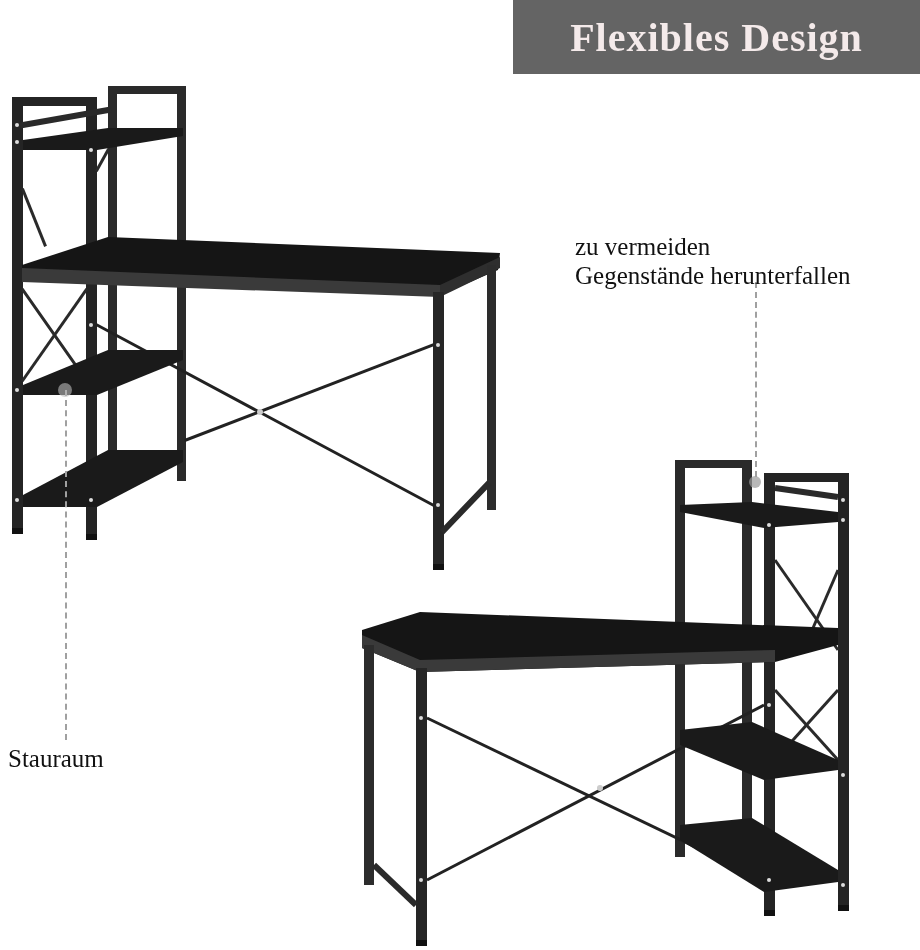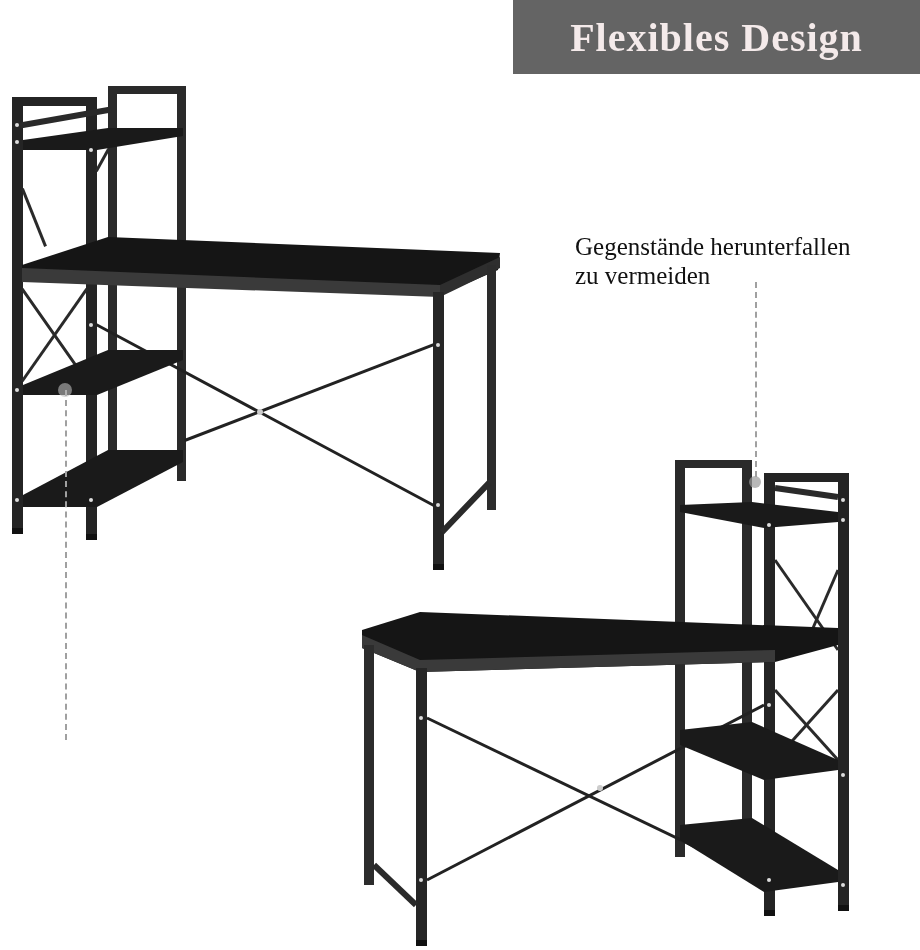--- a/index.html
+++ b/index.html
@@ -120,18 +120,19 @@
       <circle cx="600" cy="788" r="3" fill="#ccc"></circle>
       <circle cx="755" cy="482" r="6" fill="#9a9a9a" opacity="0.7"></circle>
     </g>
   </svg>
 
   <div class="dash" style="left:755px;top:282px;height:195px;"></div>
   <div class="dash" style="left:65px;top:390px;height:350px;"></div>
   <div style="position:absolute;left:58px;top:383px;width:14px;height:14px;border-radius:50%;background:#bbb;opacity:.6;"></div>
 
   <div class="callout callout-top">
+    <div>zu vermeiden</div>
     <div>Gegenstände herunterfallen</div>
-    <div>zu vermeiden</div>
   </div>
   <div class="callout callout-bottom">
+    <div>Stauraum</div>
   </div>
 </div>
 
 </body></html>

